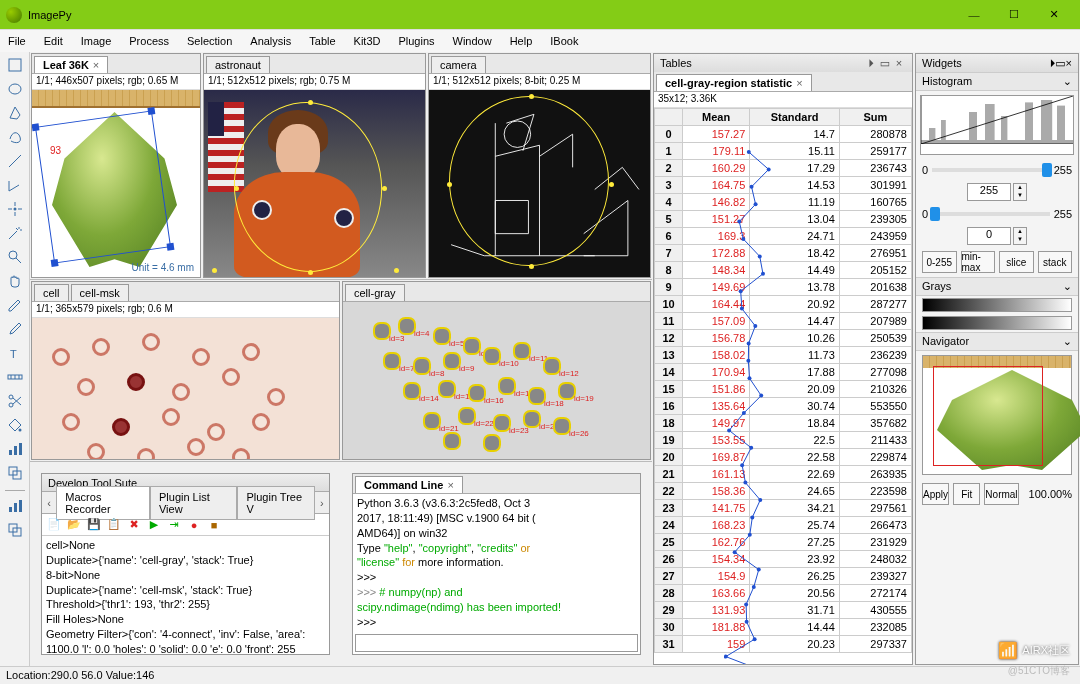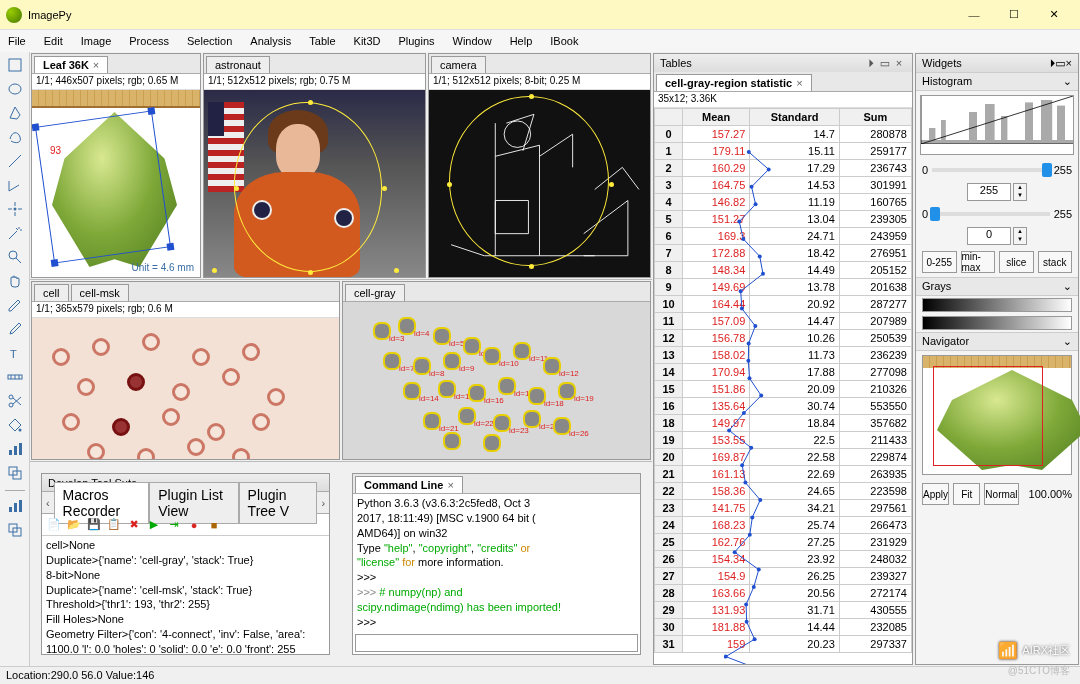--- a/index.html
+++ b/index.html
@@ -1,17 +1,17 @@
 <!DOCTYPE html>
 <html><head>
 <meta charset="utf-8">
 <style>
 * { box-sizing: border-box; margin: 0; padding: 0; font-family: "Segoe UI", Tahoma, sans-serif; font-size: 11px; }
 body { background: #f0f0f0; width: 1080px; height: 684px; overflow: hidden; display: flex; flex-direction: column; }
-.titlebar { height: 30px; background: #fef9c3; display: flex; align-items: center; padding: 0 6px; border-bottom: 1px solid #ddd; }
+.titlebar { height: 30px; background: #84cc16; display: flex; align-items: center; padding: 0 6px; border-bottom: 1px solid #ddd; }
 .titlebar .logo { width: 16px; height: 16px; border-radius: 50%; background: radial-gradient(circle at 30% 30%, #9c0, #470); margin-right: 6px; }
 .titlebar .title { flex: 1; }
 .winbtns { display: flex; }
 .winbtn { width: 40px; height: 26px; display: flex; align-items: center; justify-content: center; font-family: "Segoe UI Symbol"; }
 .menubar { height: 22px; display: flex; align-items: center; padding: 0 4px; gap: 10px; background: #f6f6f6; }
 .menubar span { padding: 2px 4px; }
 .mainrow { flex: 1; display: flex; min-height: 0; }
 .toolbar { width: 30px; background: #f2f2f2; border-right: 1px solid #ccc; display: flex; flex-direction: column; align-items: center; padding-top: 2px; }
 .toolbar .tbtn { width: 26px; height: 22px; display: flex; align-items: center; justify-content: center; color: #3a6ea5; margin-bottom: 2px; }
 .toolbar svg { width: 16px; height: 16px; }
@@ -57,21 +57,21 @@
 .cellgray-bg { position:absolute; inset:0; background:#d8d8d8; }
 .blob { position:absolute; width:18px; height:18px; background:#888; border:2px solid #e8d000; border-radius:40%; }
 .blob .lbl { position:absolute; font-size:8px; color:#d22; left:14px; top:10px; white-space:nowrap; }
 
 
 .bottomrow { flex: 1; display: flex; min-height: 0; }
 .devpanel, .cmdpanel { flex: 1; border: 1px solid #999; margin: 11px; display: flex; flex-direction: column; background: #fff; min-width: 0; }
 .panelhdr { height: 18px; background: linear-gradient(#eee,#ddd); padding: 2px 6px; font-size: 11px; display: flex; align-items: center; border-bottom: 1px solid #aaa; }
 .devtabs { height: 22px; display: flex; align-items: center; background: #eee; border-bottom: 1px solid #aaa; }
 .devtabs .navb { width: 16px; text-align: center; color: #555; }
-.devtabs .dt { padding: 4px 8px; border: 1px solid #aaa; background: #fff; font-size: 14px; }
+.devtabs .dt { padding: 4px 8px; border: 1px solid #aaa; background: #fff; font-size: 11px; }
 .devtabs .dt.inactive { background: #eee; }
 .devtoolbar { height: 22px; display: flex; align-items: center; gap: 4px; padding: 0 4px; border-bottom: 1px solid #ccc; }
 .devtoolbar .ic { width: 16px; height: 16px; display:flex; align-items:center; justify-content:center; }
 .macros { flex: 1; overflow: auto; padding: 2px 4px; font-size: 11px; line-height: 1.35; white-space: pre; font-family: inherit; }
 .console { flex: 1; overflow: auto; padding: 2px 4px; font-family: "Consolas", monospace; font-size: 11px; line-height: 1.35; }
 .console .kw { color: #c80; }
 .console .str { color: #0a0; }
 .console .cm { color: #0a0; }
 .console .pr { color: #888; }
 

